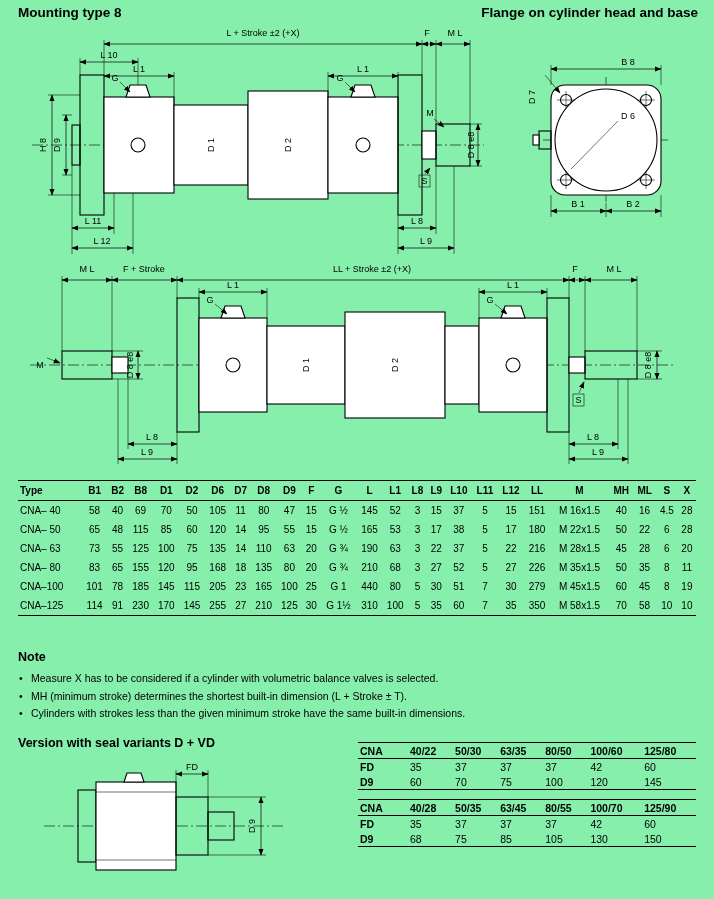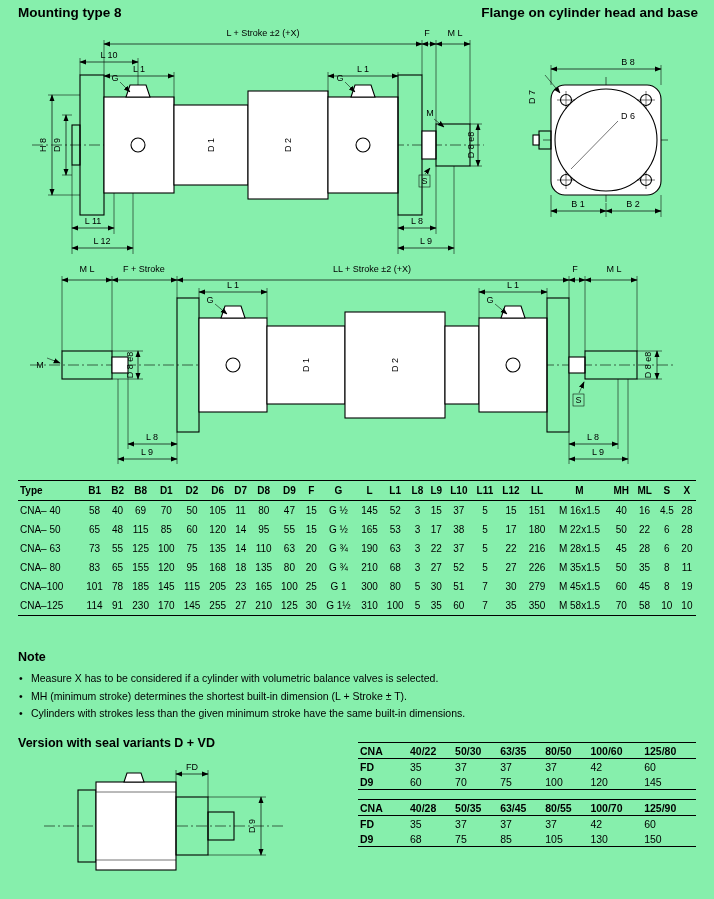--- a/index.html
+++ b/index.html
@@ -432,21 +432,21 @@
             <td>78</td>
             <td>185</td>
             <td>145</td>
             <td>115</td>
             <td>205</td>
             <td>23</td>
             <td>165</td>
             <td>100</td>
             <td>25</td>
             <td>G 1</td>
-            <td>300</td>
+            <td>440</td>
             <td>80</td>
             <td>5</td>
             <td>30</td>
             <td>51</td>
             <td>7</td>
             <td>30</td>
             <td>279</td>
             <td>M 45x1.5</td>
             <td>60</td>
             <td>45</td>

